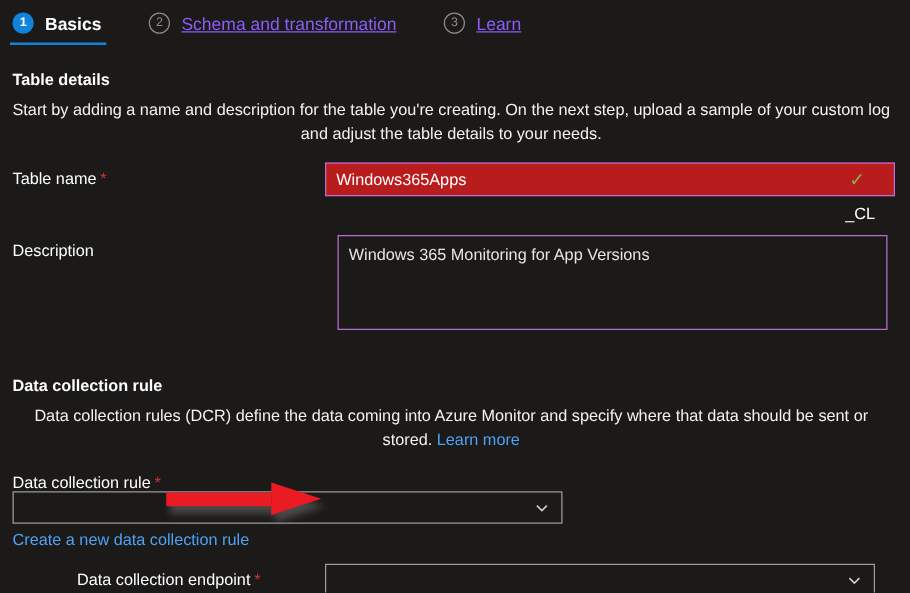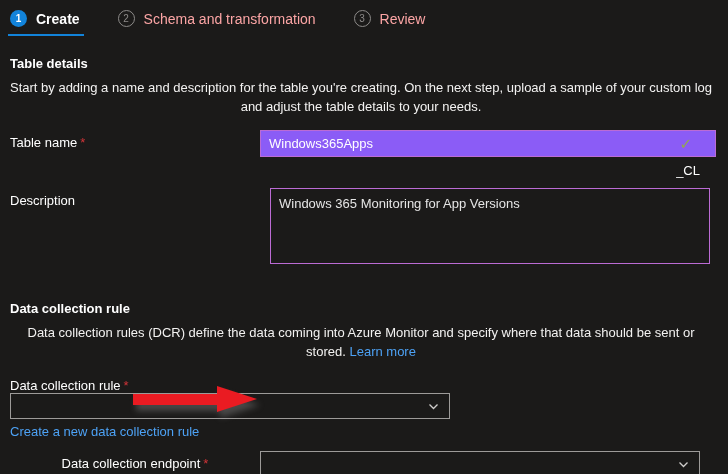--- a/index.html
+++ b/index.html
@@ -18,34 +18,34 @@
   .tab.active { border-bottom-color:#1283da; }
   .step-circle {
     width:17px; height:17px; border-radius:50%; flex:0 0 17px;
     display:flex; align-items:center; justify-content:center;
     font-size:10px; line-height:1;
   }
   .tab.active .step-circle { background:#1283da; color:#fff; font-weight:bold; }
   .tab.inactive .step-circle { border:1px solid #8d8b89; color:#8d8b89; }
   .tab-label { font-size:14px; }
   .tab.active .tab-label { color:#ffffff; font-weight:bold; }
-  .tab.inactive .tab-label { color:#fca5a5; }
+  .tab.inactive .tab-label { color:#8b5cf6;text-decoration:underline; }
 
   
   .content { padding:0 18px 0 10px; }
   .section-heading { font-weight:bold; font-size:13px; margin-top:20px; }
   .section-desc { margin-top:7px; line-height:19px; width:702px; color:#f3f2f1;text-align:center; }
 
   .form-row { display:flex; align-items:flex-start; }
   .form-label { width:250px; padding-top:5px; color:#ffffff; }
   .req { color:#d13438; margin-left:3px; }
   .form-field { width:440px; position:relative; }
 
   .text-input {
-    width:456px; height:27px; background:#8b5cf6; color:#ffffff;
+    width:456px; height:27px; background:#b91c1c; color:#ffffff;
     border:1px solid #bb6bd4; padding:0 26px 0 8px;
     font-family:inherit; font-size:13px; outline:none;
   }
   .valid-check {
     position:absolute; right:8px; top:5px; color:#93a94f; font-size:15px;
   }
   .suffix-row { width:440px; text-align:right; margin-top:6px; color:#ffffff; }
 
   .textarea-input {
     width:440px; height:76px; background:#1b1a19; color:#e5e5e5;
@@ -83,29 +83,29 @@
   .mt-h2   { margin-top:34px; }
   .mt-row3 { margin-top:12px;flex-direction:column; }
   .mt-row4 { margin-top:12px;text-align:center; }
 </style>
 </head>
 <body>
 
 <div class="tabs">
   <div class="tab active">
     <span class="step-circle">1</span>
-    <span class="tab-label">Create</span>
+    <span class="tab-label">Basics</span>
   </div>
   <div class="tab inactive">
     <span class="step-circle">2</span>
     <span class="tab-label">Schema and transformation</span>
   </div>
   <div class="tab inactive">
     <span class="step-circle">3</span>
-    <span class="tab-label">Review</span>
+    <span class="tab-label">Learn</span>
   </div>
 </div>
 
 <div class="content">
 
   <div class="section-heading">Table details</div>
   <div class="section-desc">Start by adding a name and description for the table you're creating. On the next step, upload a sample of your custom log and adjust the table details to your needs.</div>
 
   <div class="form-row mt-row1">
     <div class="form-label">

